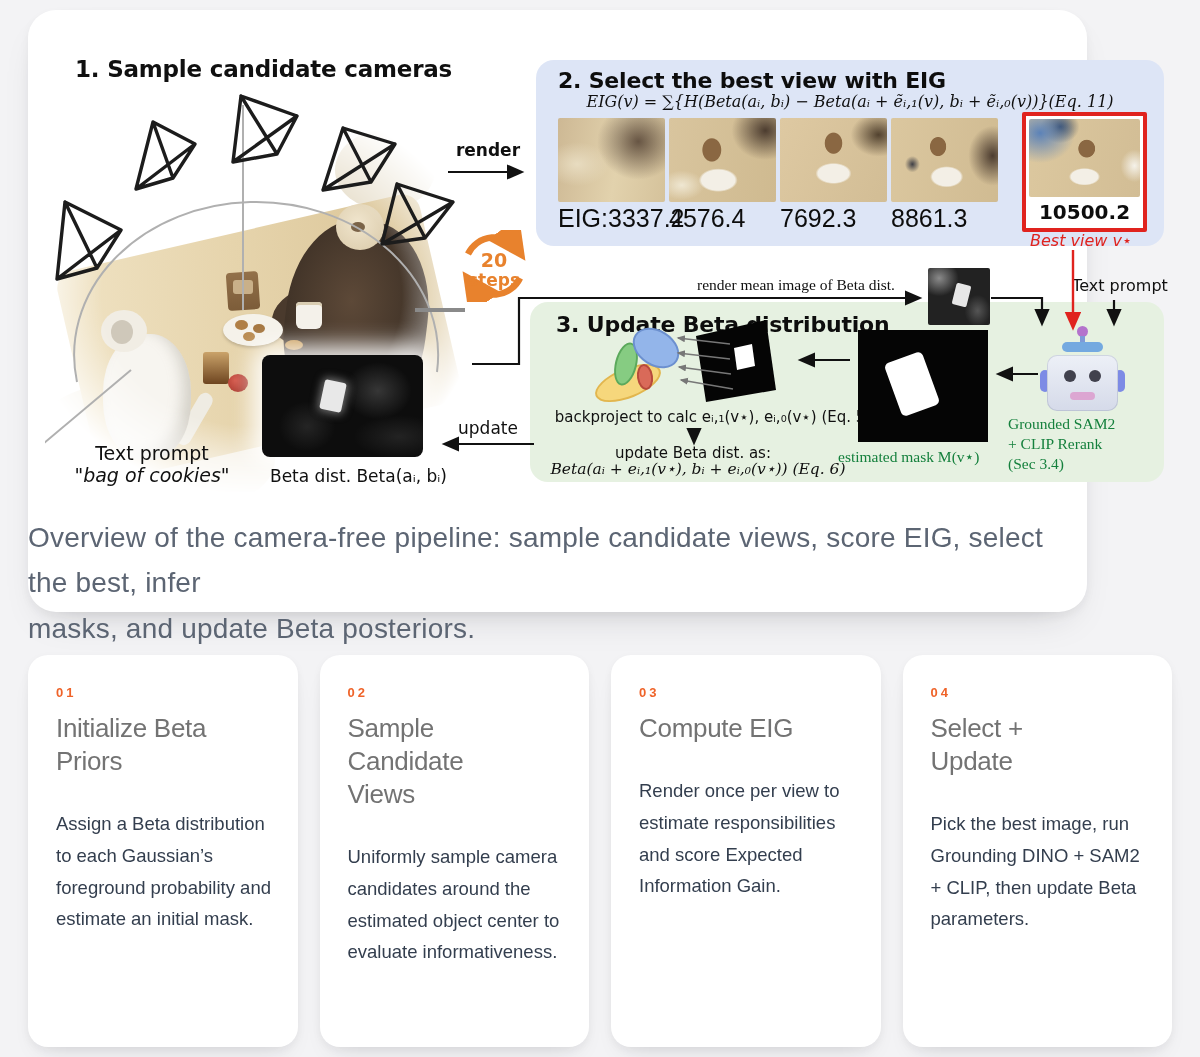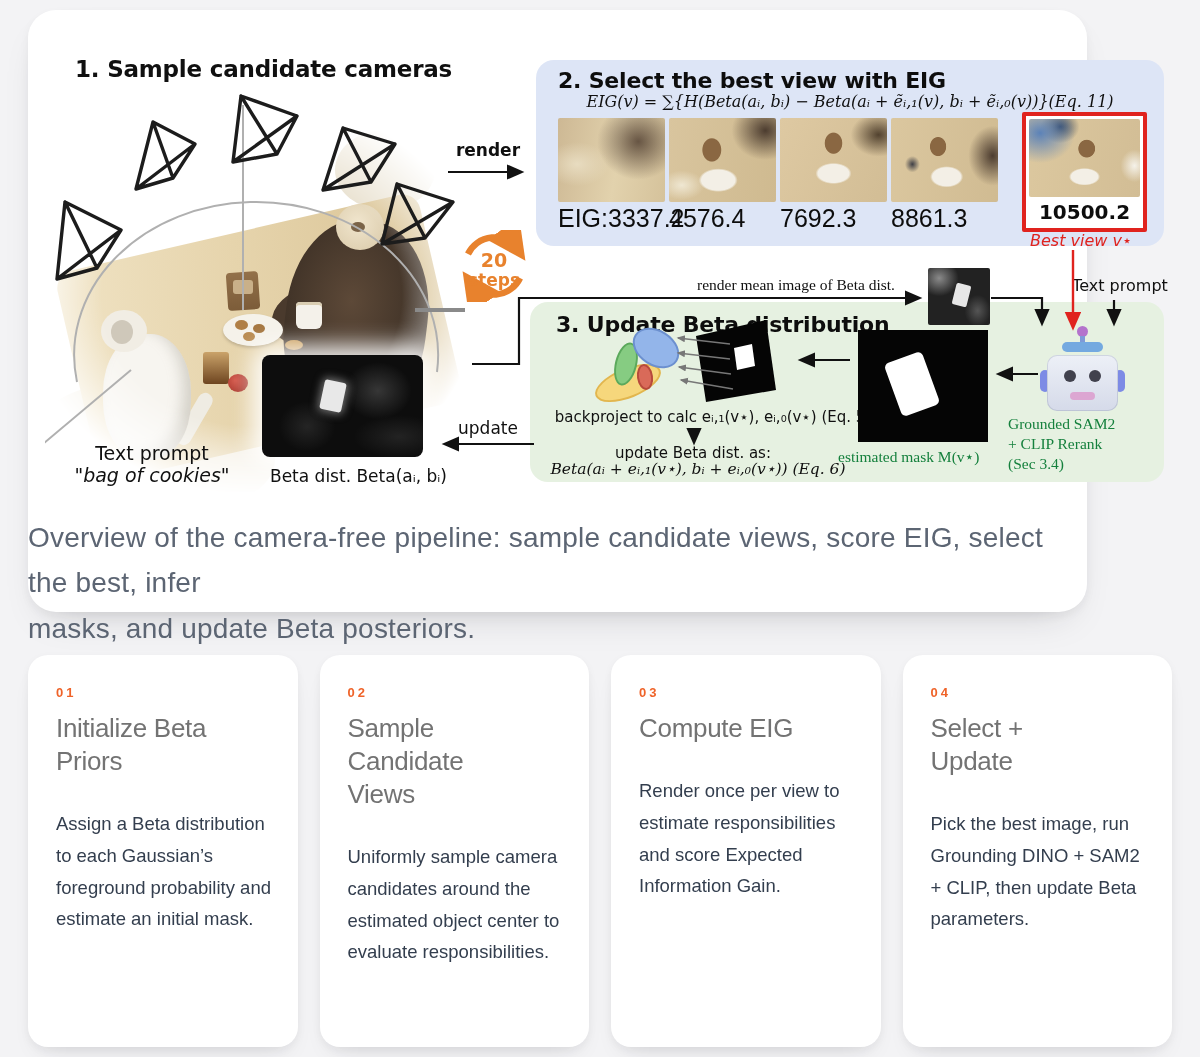--- a/index.html
+++ b/index.html
@@ -367,21 +367,21 @@
     <div class="step-number">01</div>
     <div class="step-title pre">Initialize Beta
 Priors</div>
     <div class="step-body">Assign a Beta distribution to each Gaussian’s foreground probability and estimate an initial mask.</div>
   </div>
   <div class="step-card">
     <div class="step-number">02</div>
     <div class="step-title pre">Sample
 Candidate
 Views</div>
-    <div class="step-body">Uniformly sample camera candidates around the estimated object center to evaluate responsibilities.</div>
+    <div class="step-body">Uniformly sample camera candidates around the estimated object center to evaluate informativeness.</div>
   </div>
   <div class="step-card">
     <div class="step-number">03</div>
     <div class="step-title pre">Compute EIG</div>
     <div class="step-body">Render once per view to estimate responsibilities and score Expected Information Gain.</div>
   </div>
   <div class="step-card">
     <div class="step-number">04</div>
     <div class="step-title pre">Select +
 Update</div>

